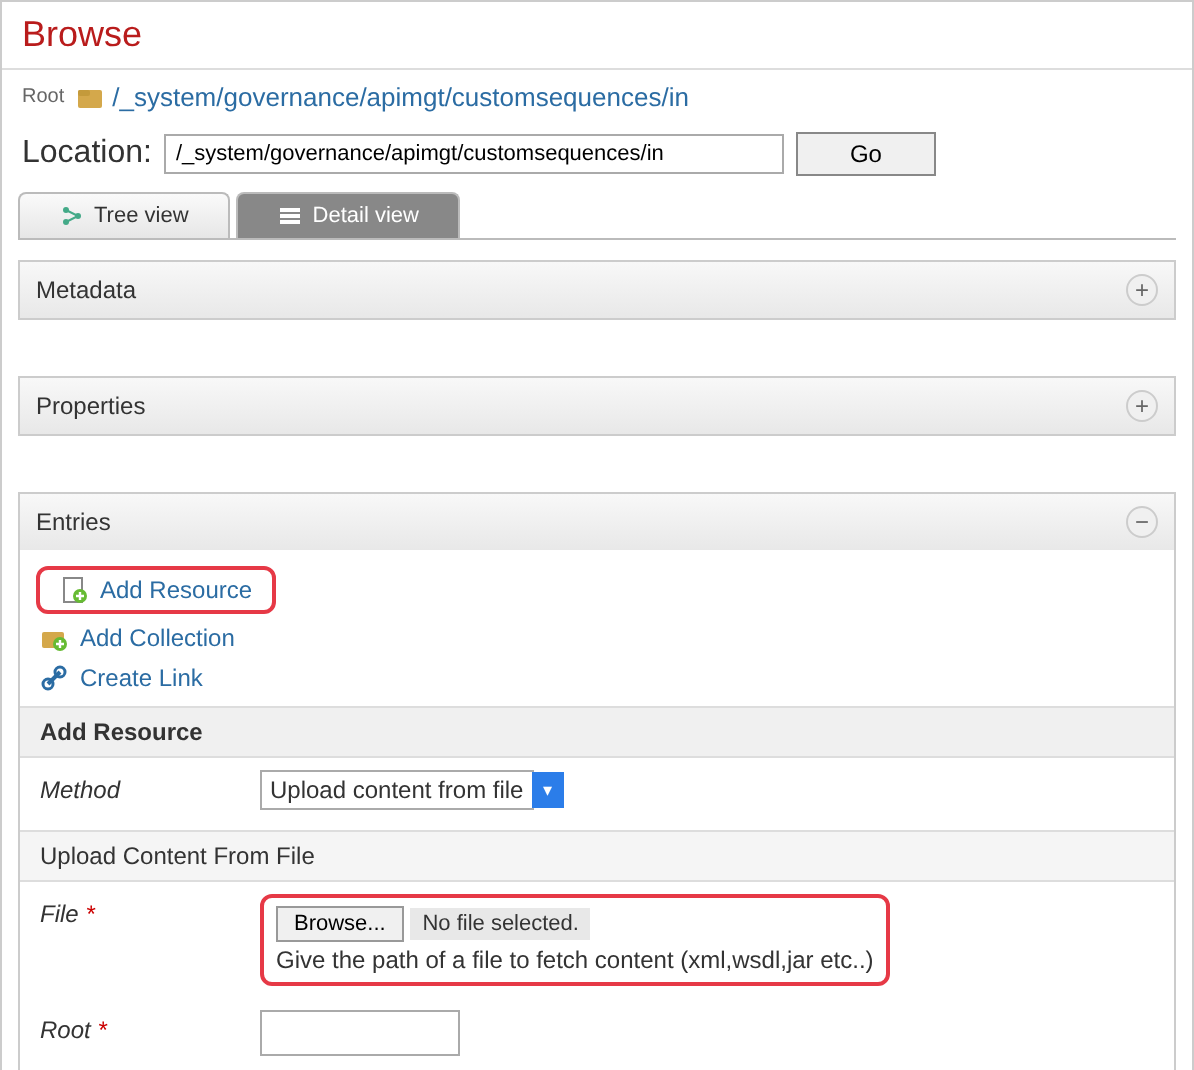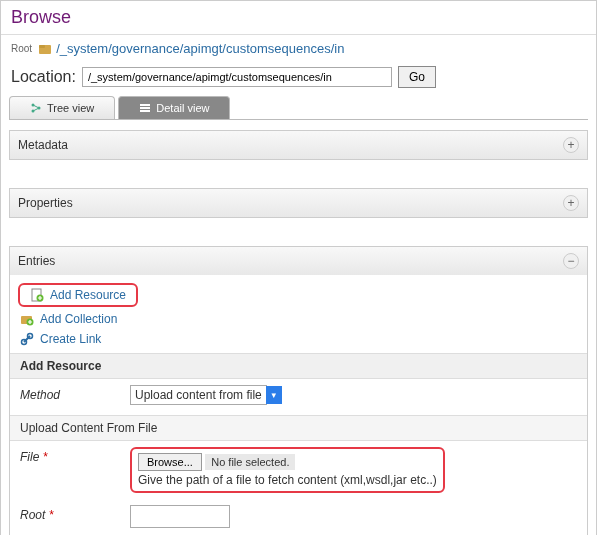--- a/index.html
+++ b/index.html
@@ -1,26 +1,26 @@
 <!DOCTYPE html>
 <html><head>
 <meta charset="utf-8">
 <style>
 * { box-sizing: border-box; margin: 0; padding: 0; font-family: Arial, sans-serif; }
 body { background: #fff; font-size: 12px; color: #333; }
 .page { width: 597px; border: 1px solid #ccc; }
-.header { padding: 6px 10px; color: #701a75; font-size: 18px; font-weight: normal; border-bottom: 1px solid #ddd; }
+.header { padding: 6px 10px; color: #b91c1c; font-size: 18px; font-weight: normal; border-bottom: 1px solid #ddd; }
 .breadcrumb-row { padding: 6px 10px; display: flex; align-items: center; gap: 4px; }
 .root-label { font-size: 10px; color: #666; margin-right: 2px; }
 .root-icon { width: 14px; height: 14px; display: inline-block; }
 .breadcrumb { color: #2b6ca3; font-size: 13px; }
 .location-row { padding: 4px 10px 8px 10px; display: flex; align-items: center; gap: 6px; }
 .location-label { font-size: 16px; }
 .location-input { flex: 0 0 310px; padding: 3px 5px; border: 1px solid #aaa; font-size: 11px; }
-.go-btn { padding: 3px 10px; border: 1px solid #888; background: #f0f0f0; cursor: pointer; font-size: 12px; }
+.go-btn { padding: 3px 26px; border: 1px solid #888; background: #f0f0f0; cursor: pointer; font-size: 12px; }
 .tabs { display: flex; border-bottom: 1px solid #bbb; margin: 0 8px; }
 .tab { padding: 5px 20px; border: 1px solid #bbb; border-bottom: none; border-radius: 4px 4px 0 0; margin-right: 3px; display: flex; align-items: center; gap: 5px; font-size: 11px; cursor: pointer; }
 .tab.inactive { background: linear-gradient(#fafafa, #e6e6e6); color: #333; }
 .tab.active { background: #888; color: #fff; }
 .tab-icon { width: 12px; height: 12px; }
 .section { margin: 10px 8px 0 8px; border: 1px solid #ccc; }
 .section-header { background: linear-gradient(#f8f8f8, #e8e8e8); padding: 6px 8px; display: flex; justify-content: space-between; align-items: center; font-weight: normal; font-size: 12px; cursor: pointer; }
 .expand-icon { width: 16px; height: 16px; border-radius: 50%; background: #f0f0f0; border: 1px solid #ccc; display: flex; align-items: center; justify-content: center; font-size: 12px; color: #666; }
 .section-body { padding: 6px 0; }
 .action-link { display: flex; align-items: center; gap: 6px; padding: 3px 10px; color: #2b6ca3; cursor: pointer; font-size: 12px; }

